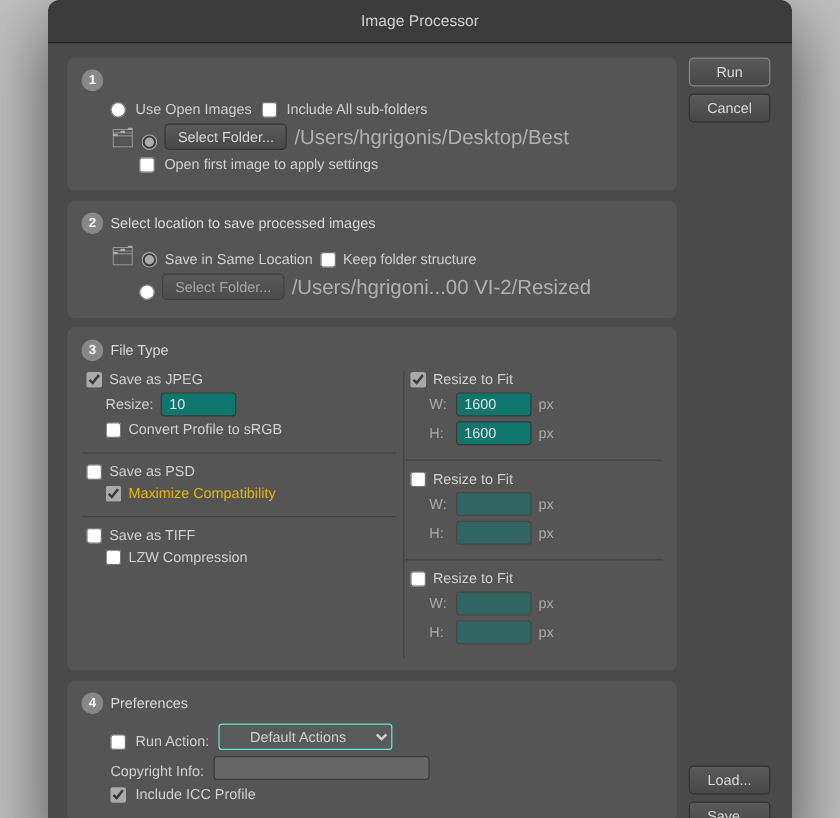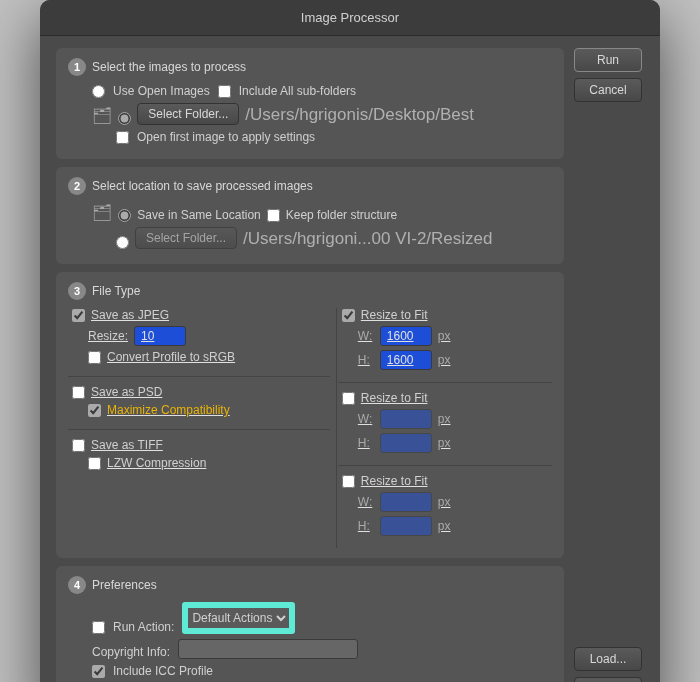--- a/index.html
+++ b/index.html
@@ -112,27 +112,27 @@
       width: 68px;
       padding: 4px 8px;
       font-size: 12px;
     }
     .path-label {
       color: #b0b0b0;
       font-size: 17px;
       flex: 1;
     }
     .text-input {
-      background: #1d4ed8;
+      background: #0f766e;
       border: 1px solid #3a3a3a;
       border-radius: 3px;
       color: #e0e0e0;
       padding: 2px 6px;
       font-size: 12px;
-      width: 52px;
+      width: 63px;
     }
     .text-input-wide {
       background: #666;
       border: 1px solid #3a3a3a;
       border-radius: 3px;
       color: #e0e0e0;
       padding: 2px 6px;
       font-size: 12px;
       width: 180px;
     }
@@ -161,44 +161,43 @@
       padding-left: 4px;
     }
     .ft-sub {
       padding-left: 20px;
     }
     .disabled-text {
       color: #eab308;
     }
     select {
       background: #5a5a5a;
-      border: 6px solid #5eead4;
+      border: 1px solid #5eead4;
       border-radius: 3px;
       color: #d0d0d0;
-      padding: 2px 0;
+      padding: 2px 21px;
       font-size: 12px;
       cursor: pointer;
     }
   </style>
 </head>
 <body>
 
 <div class="dialog">
   <div class="title-bar">
     <span>Image Processor</span>
   </div>
   <div class="content">
     <div class="main-panel">
 
       <div class="section">
         <div class="section-header">
           <div class="section-num">
               <span>1</span>
             </div>
-          <span>Select the images to process</span>
         </div>
         <div class="row indented">
           <input type="radio" name="image-source" id="use-open" style="">
           <label for="use-open">Use Open Images</label>
           <input type="checkbox" id="include-subfolders" style="">
           <label for="include-subfolders">Include All sub-folders</label>
         </div>
         <div class="row indented" style="gap:6px;">
           <span style="font-size:16px; color:#aaa;">🗂</span>
           <input type="radio" name="image-source" id="select-folder" checked="" style="">
@@ -233,21 +232,21 @@
       </div>
 
       <div class="section">
         <div class="section-header">
           <div class="section-num">
               <span>3</span>
             </div>
           <span>File Type</span>
         </div>
 
-        <div style="display:flex; gap:6px;text-decoration:underline;">
+        <div style="display:flex; gap:6px;">
 
           <div style="flex:1.1;">
 
             <div class="ft-section">
               <div class="ft-row">
                 <input type="checkbox" id="save-jpeg" checked="" style="">
                 <label for="save-jpeg" style="font-weight:500;">Save as JPEG</label>
               </div>
               <div class="ft-row ft-sub">
                 <label>Resize:</label>

